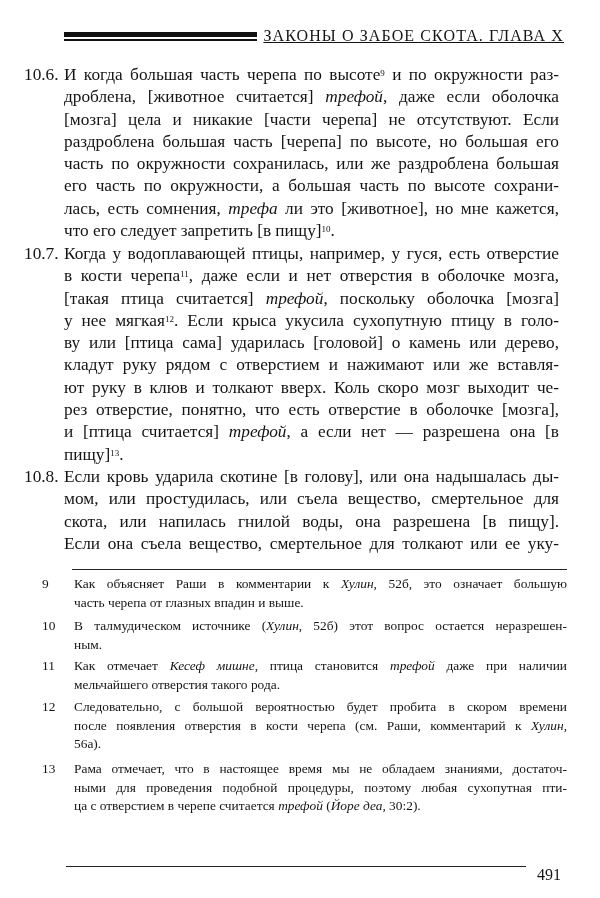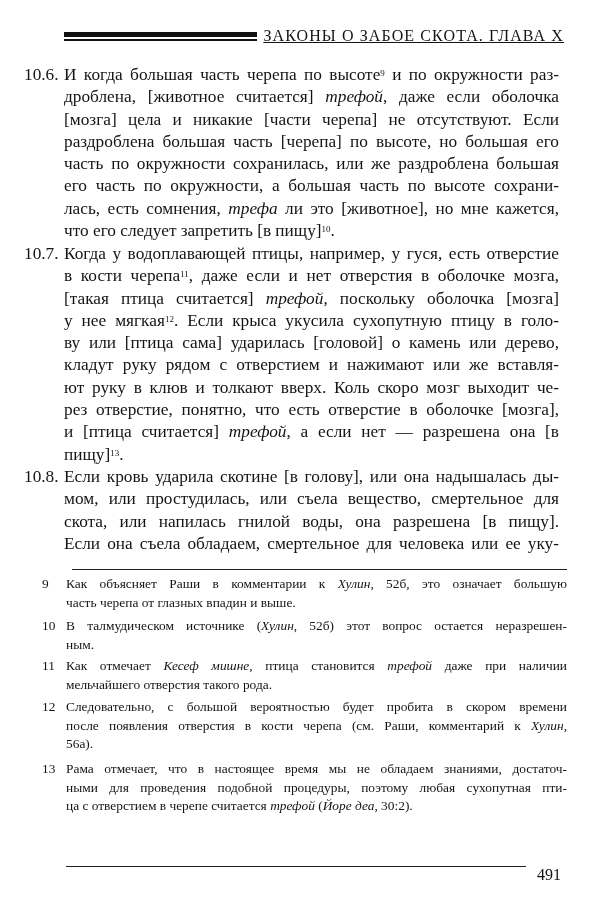--- a/index.html
+++ b/index.html
@@ -33,21 +33,21 @@
   .para .text span.line { display: block; text-align: justify; text-align-last: justify; white-space: nowrap; }
   .para .text span.line.last { text-align-last: left; }
   em { }
   sup { font-size: 9px; vertical-align: top; position: relative; top: -2px; }
   .fn-rule { position: absolute; left: 72px; top: 569px; width: 495px; height: 1px; background: #222; }
   .fn {
     position: absolute; left: 42px; width: 525px;
     font-size: 13.4px; line-height: 18.5px;
   }
   .fn .fnum { position: absolute; left: 0; top: 0; width: 30px; }
-  .fn .ftext { margin-left: 24px; }
+  .fn .ftext { margin-left: 32px; }
   .fn .ftext span.line { display: block; text-align-last: justify; white-space: nowrap; }
   .fn .ftext span.line.last { text-align-last: left; text-align: right; }
   .footer-rule { position: absolute; left: 66px; top: 866px; width: 460px; height: 1px; background: #222; }
   .page-num { position: absolute; left: 537px; top: 854px; font-size: 16px; margin-top: 12px; }
 </style>
 </head>
 <body>
 
 <div class="header">
   <div class="header-rule">
@@ -86,21 +86,21 @@
     <span class="line last">пищу]<sup>13</sup>.</span>
   </div>
 </div>
 
 <div class="para" style="top:466px;">
   <div class="num">10.8.</div>
   <div class="text">
     <span class="line">Если кровь ударила скотине [в голову], или она надышалась ды-</span>
     <span class="line">мом, или простудилась, или съела вещество, смертельное для</span>
     <span class="line">скота, или напилась гнилой воды, она разрешена [в пищу].</span>
-    <span class="line">Если она съела обладаем, смертельное для человека или ее уку-</span>
+    <span class="line">Если она съела вещество, смертельное для толкают или ее уку-</span>
   </div>
 </div>
 
 <div class="fn-rule"></div>
 
 <div class="fn" style="top:575px;">
   <div class="fnum">9</div>
   <div class="ftext">
     <span class="line">Как объясняет Раши в комментарии к <em>Хулин</em>, 52б, это означает большую</span>
     <span class="line last">часть черепа от глазных впадин и выше.</span>

